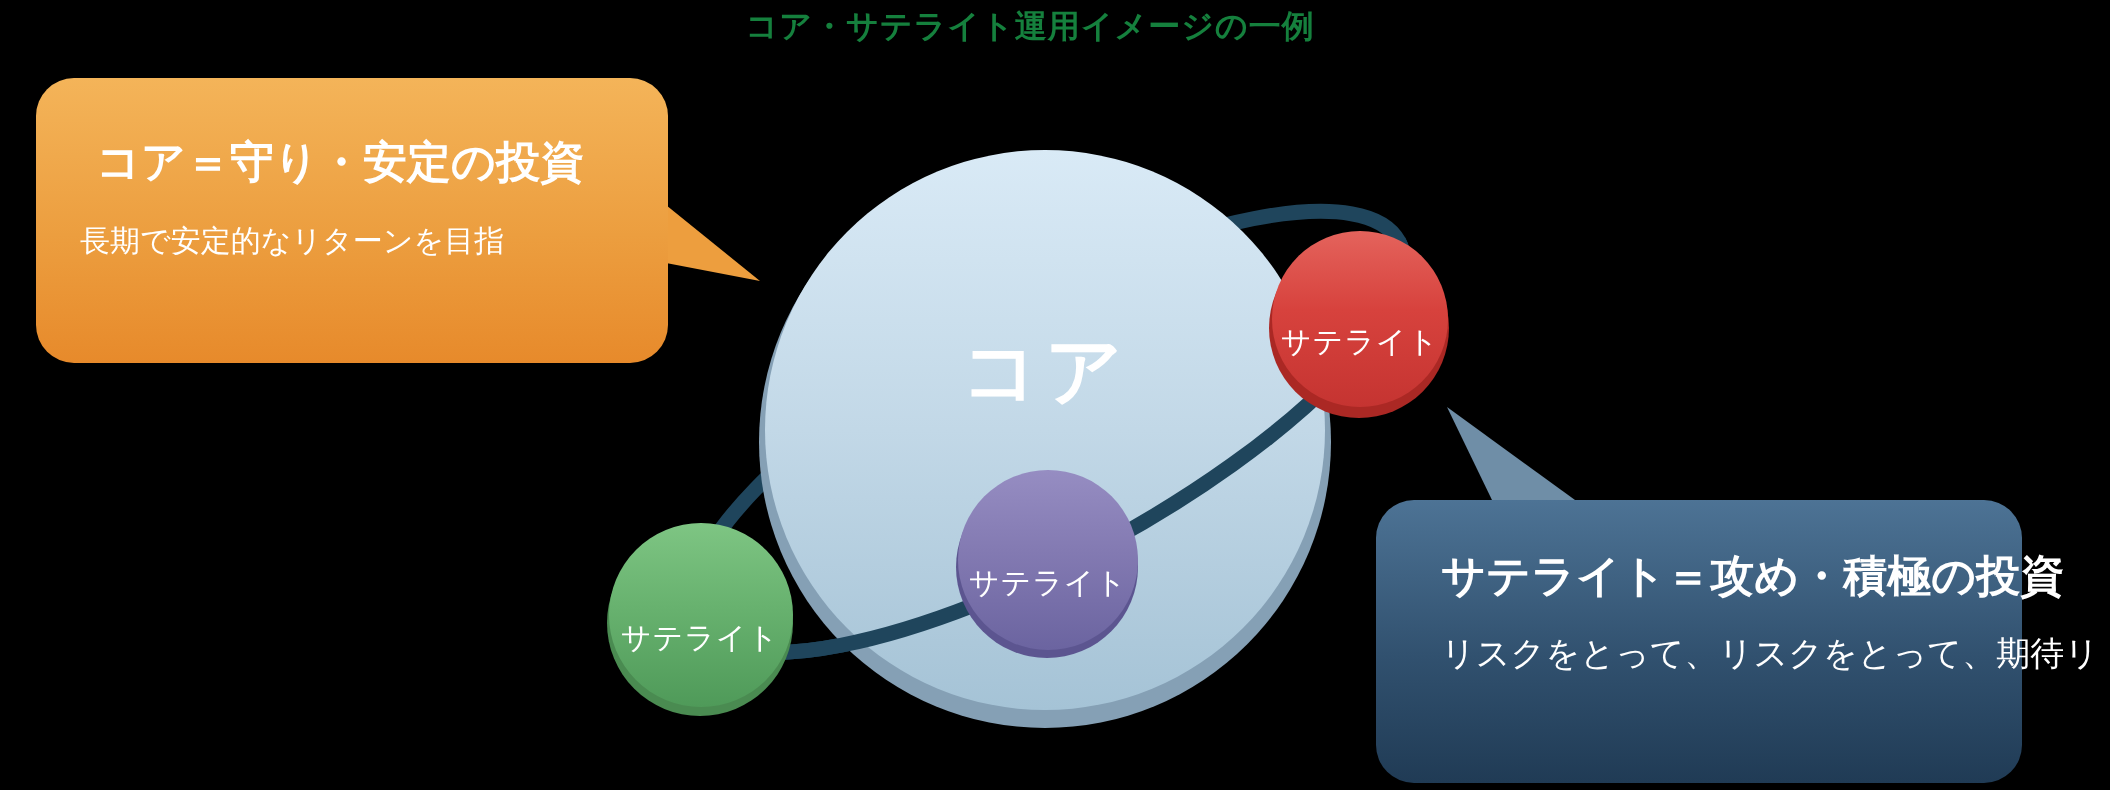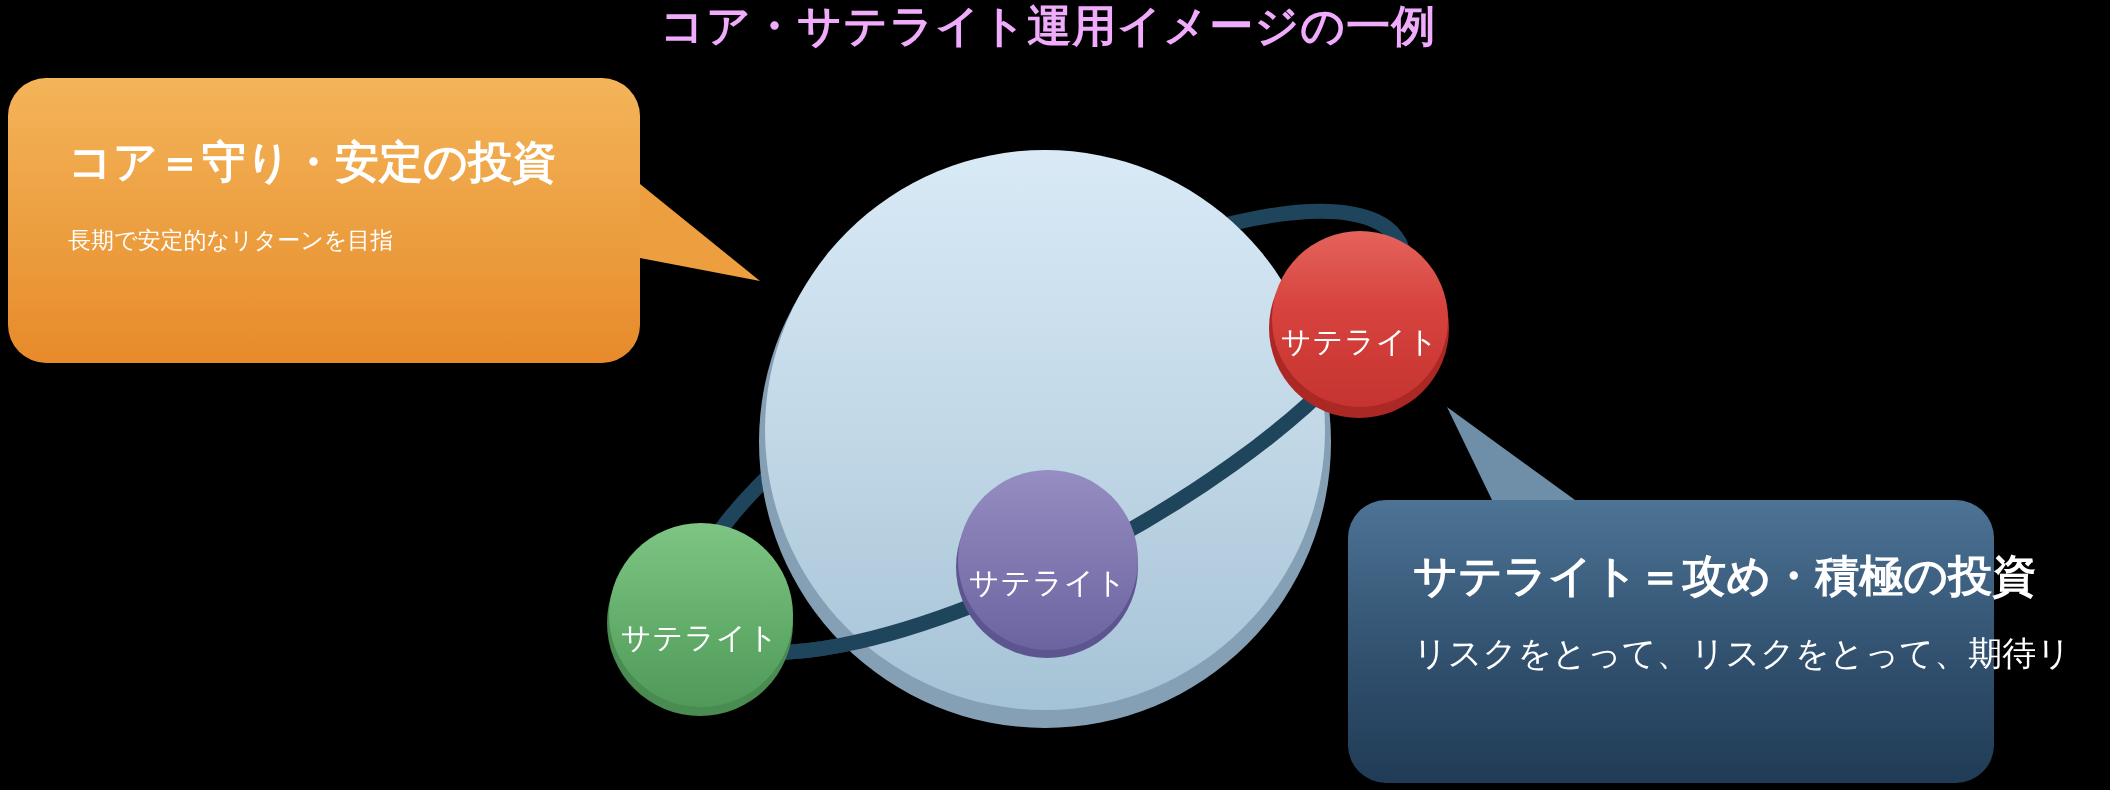--- a/index.html
+++ b/index.html
@@ -8,49 +8,49 @@
     width:2110px;height:790px;
     background:#000;
     overflow:hidden;
     font-family:"Liberation Sans","DejaVu Sans",sans-serif;
   }
   #stage svg{position:absolute;left:0;top:0;}
 
   .main-title{
     position:absolute;left:660px;top:0;width:740px;height:52px;
     line-height:52px;text-align:center;
-    font-size:44px;font-weight:bold;color:#f0abfc;
+    font-size:32px;font-weight:bold;color:#15803d;
     letter-spacing:1px;white-space:nowrap;
   }
 
   .ball-label{
     position:absolute;transform:translate(-50%,-50%);
     color:#fff;white-space:nowrap;text-align:center;
   }
   .core-label{font-size:76px;font-weight:bold;letter-spacing:6px;}
   .sat-label{font-size:30px;letter-spacing:1px;margin-top:24px;}
 
   .callout{
-    position:absolute;border-radius:38px;color:#fff;
+    position:absolute;border-radius:38px;color:#fff;margin-left:28px;
   }
   .callout-core{
     left:8px;top:78px;width:632px;height:285px;
     background:linear-gradient(180deg,#F4B459 0%,#EC9E3F 55%,#E78A2B 100%);
   }
   .callout-sat{
     left:1348px;top:500px;width:646px;height:283px;
     background:linear-gradient(180deg,#4D7395 0%,#31516F 55%,#203B55 100%);
   }
   .callout .co-title{
     position:absolute;font-size:44px;font-weight:bold;white-space:nowrap;line-height:52px;
   }
   .callout-core .co-title{left:60px;top:58px;}
   .callout-sat  .co-title{left:65px;top:50px;}
   .callout .co-body{position:absolute;font-weight:normal;}
-  .callout-core .co-body{left:60px;top:134px;font-size:23px;line-height:57px;}
+  .callout-core .co-body{left:44px;top:134px;font-size:30px;line-height:57px;}
   .callout-sat  .co-body{left:65px;top:126px;font-size:34px;line-height:55px;}
   .co-line{white-space:nowrap;}
 </style>
 </head>
 <body>
 
 <div id="stage">
 
   <svg width="2110" height="790" viewBox="0 0 2110 790">
     <defs>
@@ -95,20 +95,21 @@
 
     <circle cx="1359" cy="328" r="90" fill="#AB2824"></circle>
     <circle cx="1360" cy="319" r="88" fill="url(#gradRed)"></circle>
 
     <polygon points="640,184 760,281 640,258" fill="#ED9E3E"></polygon>
     <polygon points="1447,407 1492,500 1575,500" fill="#6F8EA7"></polygon>
   </svg>
 
   <div class="main-title">コア・サテライト運用イメージの一例</div>
 
+  <div class="ball-label core-label" style="left:1045px;top:372px;">コア</div>
   <div class="ball-label sat-label" style="left:1360px;top:318px;">サテライト</div>
   <div class="ball-label sat-label" style="left:1048px;top:559px;">サテライト</div>
   <div class="ball-label sat-label" style="left:700px;top:614px;">サテライト</div>
 
   <div class="callout callout-core">
     <div class="co-title">コア＝守り・安定の投資</div>
     <div class="co-body">
       <div class="co-line">長期で安定的なリターンを目指</div>
     </div>
   </div>

